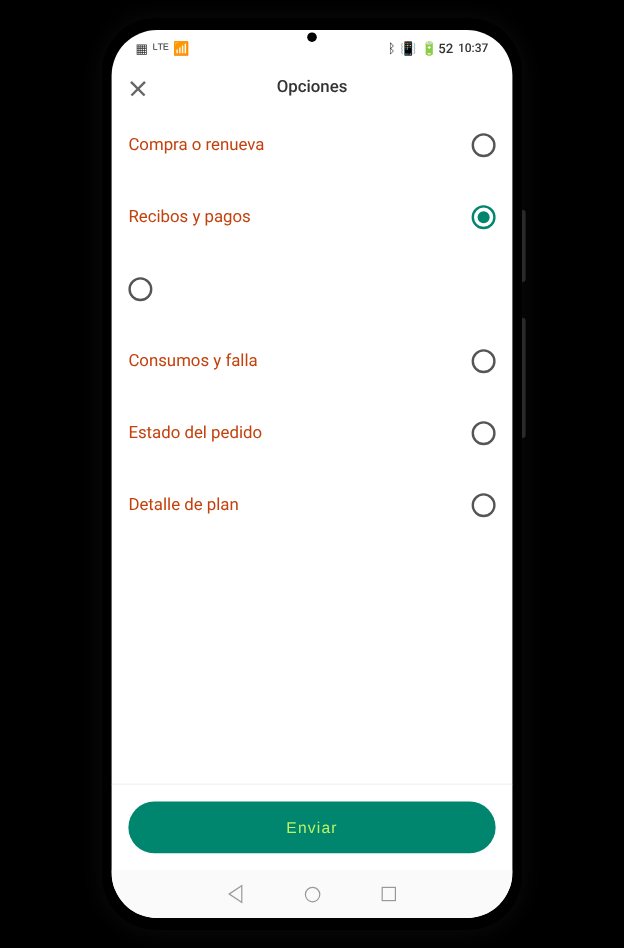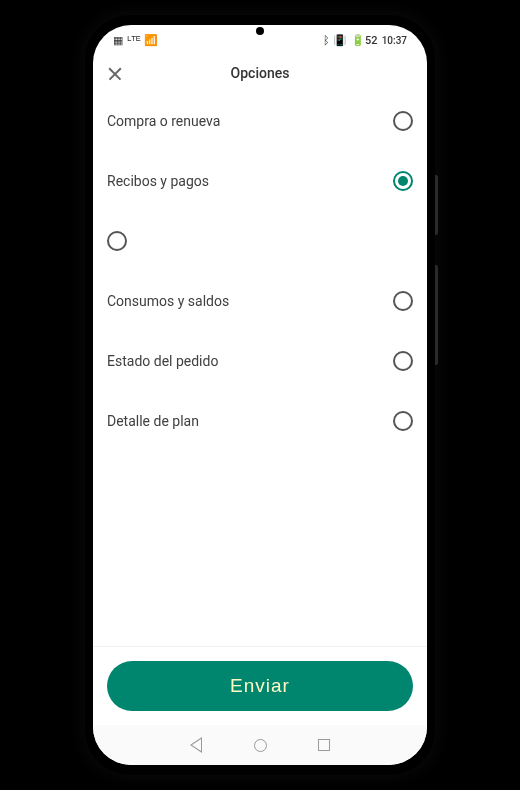--- a/index.html
+++ b/index.html
@@ -135,21 +135,21 @@
     .option-row {
       display: flex;
       justify-content: space-between;
       align-items: center;
       padding: 20px 0;
       cursor: pointer;
     }
     
     .option-label {
       font-size: 14px;
-      color: #404040;
+      color: #c2410c;
     }
     
     .radio {
       width: 20px;
       height: 20px;
       border: 2px solid #555;
       border-radius: 50%;
       display: flex;
       align-items: center;
       justify-content: center;
@@ -169,24 +169,24 @@
     
     .footer {
       padding: 14px;
       border-top: 1px solid #f0f0f0;
     }
     
     .submit-btn {
       width: 100%;
       padding: 14px;
       background: #00856f;
-      color: #fef9c3;
+      color: #bef264;
       border: none;
       border-radius: 25px;
-      font-size: 19px;
+      font-size: 13px;
       letter-spacing: 1px;
       cursor: pointer;
     }
     
     .nav-bar {
       height: 40px;
       display: flex;
       justify-content: center;
       align-items: center;
       gap: 50px;
@@ -270,21 +270,21 @@
           <span class="radio"></span>
         </div>
         <div class="option-row">
           <span class="option-label">Recibos y pagos</span>
           <span class="radio selected"></span>
         </div>
         <div class="option-row">
           <span class="radio"></span>
         </div>
         <div class="option-row">
-          <span class="option-label">Consumos y saldos</span>
+          <span class="option-label">Consumos y falla</span>
           <span class="radio"></span>
         </div>
         <div class="option-row">
           <span class="option-label">Estado del pedido</span>
           <span class="radio"></span>
         </div>
         <div class="option-row">
           <span class="option-label">Detalle de plan</span>
           <span class="radio"></span>
         </div>

